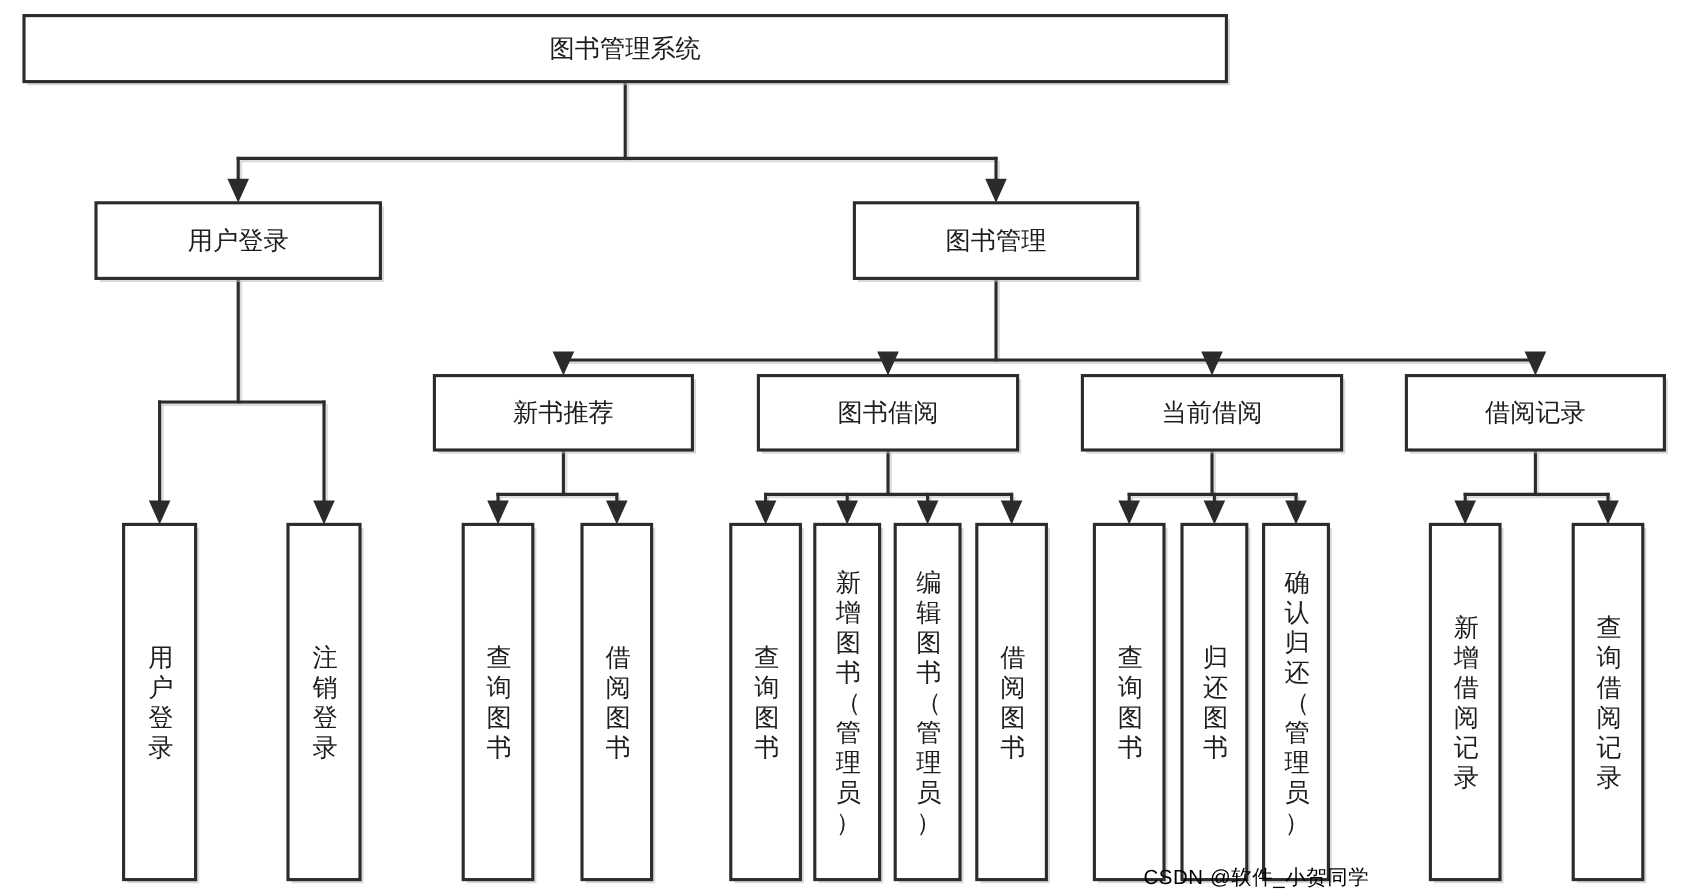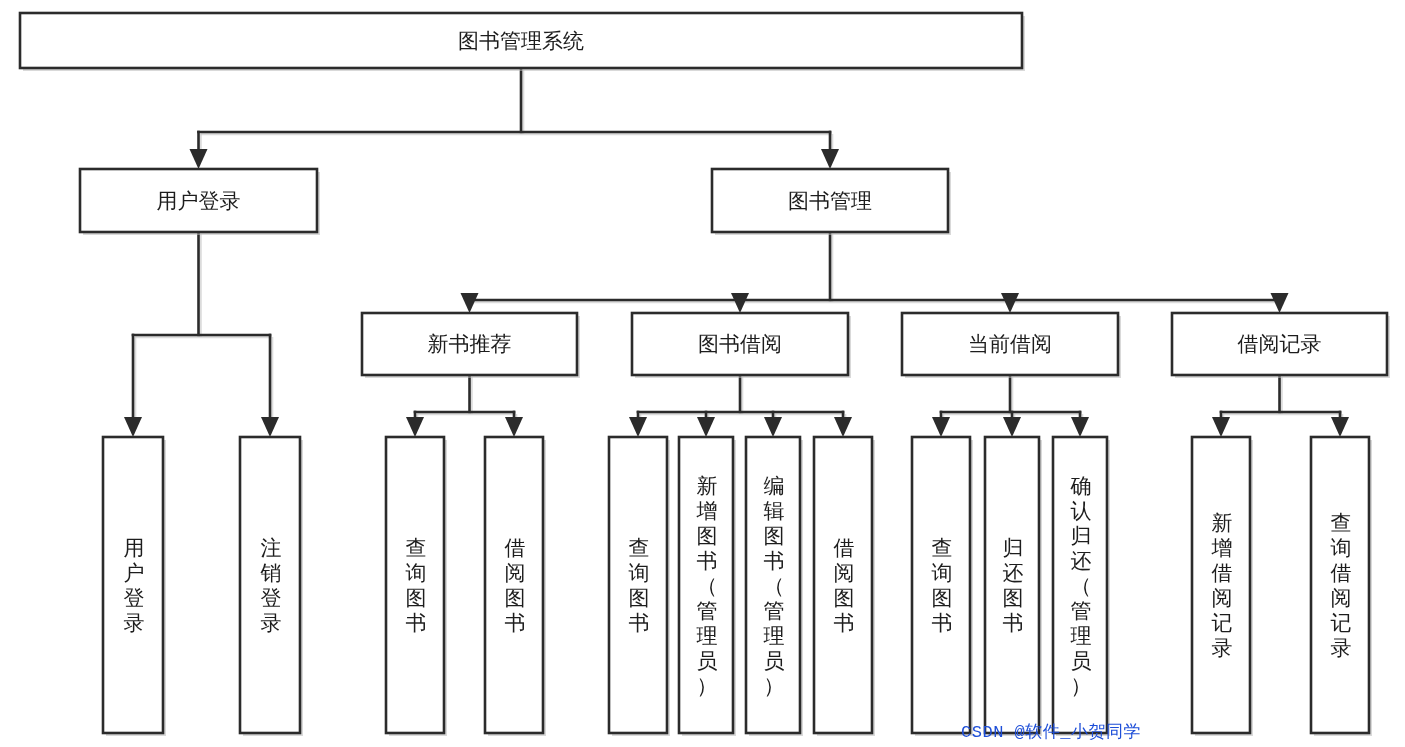--- a/index.html
+++ b/index.html
@@ -64,23 +64,23 @@
   .node-label-vert {
     fill: #1d1d1d;
     font-family: "DejaVu Sans", "Liberation Sans", sans-serif;
     font-size: 21px;
     text-anchor: middle;
   }
   .watermark {
     position: absolute;
     right: 12px;
     bottom: 4px;
-    color: #1d4ed8;
+    color: #000000;
     font-size: 17px;
-    font-family: Liberation Mono, monospace;
+    font-family: Liberation Sans, sans-serif;
     letter-spacing: .5px;
     white-space: nowrap;
     user-select: none;
   }
 </style>
 </head>
 <body>
 
 <div id="diagram-root">
   <svg class="flow" viewBox="0 0 1405 747" xmlns="http://www.w3.org/2000/svg">

